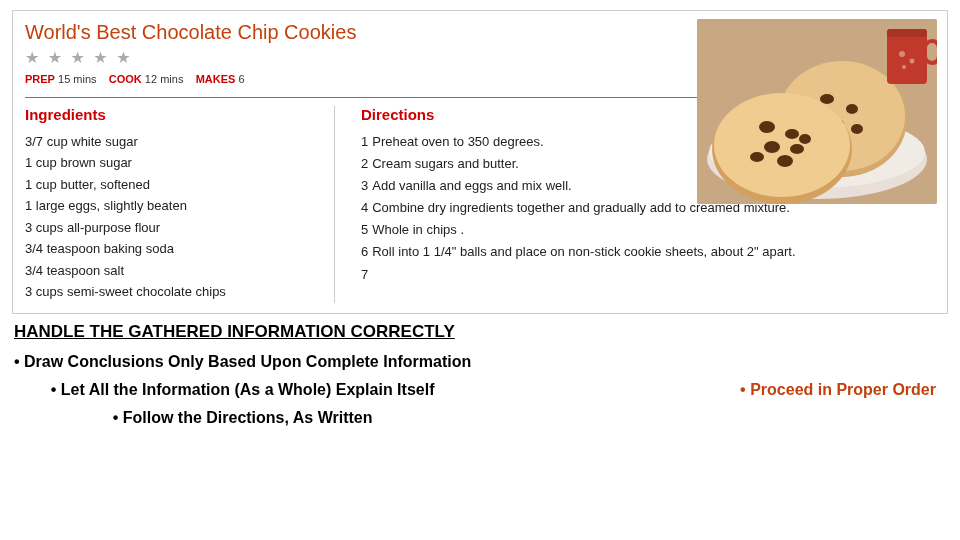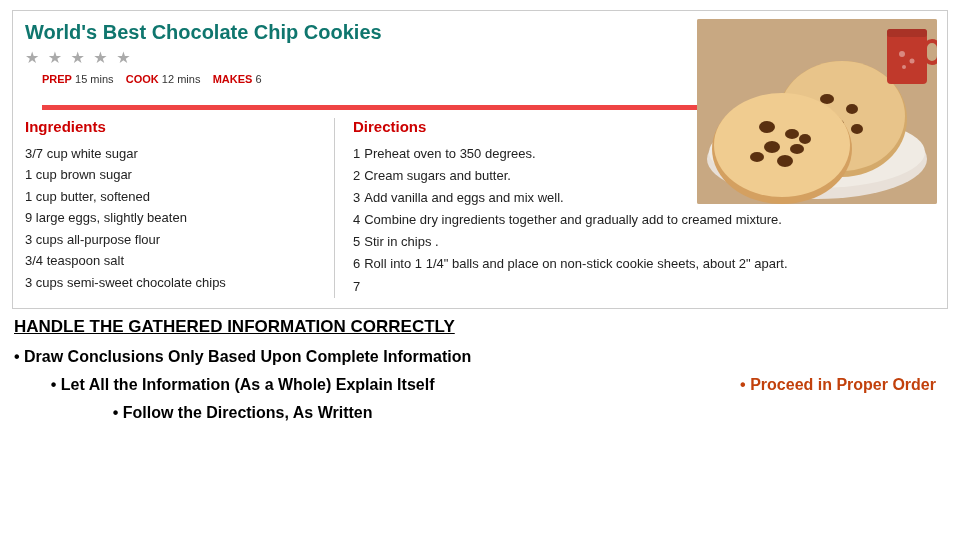--- a/index.html
+++ b/index.html
@@ -23,44 +23,43 @@
       background: #fff;
       border: 1px solid #ccc;
       margin: 10px 12px 0 12px;
       padding: 10px 12px 10px 12px;
       position: relative;
       flex-shrink: 0;
     }
 
     .recipe-title {
       font-size: 20px;
-      font-weight: bold;
-      color: #0f766e;
+      font-weight: normal;
+      color: #c2410c;
       margin-bottom: 4px;
     }
 
     .stars {
       color: #aaa;
       font-size: 16px;
       margin-bottom: 6px;
       letter-spacing: 2px;
     }
 
     .meta-bar {
       font-size: 11px;
       color: #333;
       margin-bottom: 8px;
-      border-bottom: 5px solid #ef4444;
-      padding-bottom: 20px;
-      margin-left: 17px;
+      border-bottom: 1px solid #ef4444;
+      padding-bottom: 12px;
     }
 
     .recipe-body {
       display: flex;
-      gap: 0;
+      gap: 8px;
     }
 
     .ingredients-col {
       width: 310px;
       flex-shrink: 0;
       padding-right: 12px;
       border-right: 1px solid #ccc;
     }
 
     .directions-col {
@@ -178,22 +177,23 @@
   </div>
 
     <div class="recipe-body">
 
       <div class="ingredients-col">
         <div class="section-heading">Ingredients</div>
         <ul class="ingredient-list">
           <li>3/7 cup white sugar</li>
           <li>1 cup brown sugar</li>
           <li>1 cup butter, softened</li>
-          <li>9 large eggs, slightly beaten</li>
+          <li>1 large eggs, slightly beaten</li>
           <li>3 cups all-purpose flour</li>
+          <li>3/4 teaspoon baking soda</li>
           <li>3/4 teaspoon salt</li>
           <li>3 cups semi-sweet chocolate chips</li>
         </ul>
       </div>
 
       <div class="directions-col">
         <div class="section-heading">Directions</div>
         <ol class="direction-list">
           <li>
               <span class="step-num">1</span>
@@ -206,21 +206,21 @@
           <li>
               <span class="step-num">3</span>
               <span>Add vanilla and eggs and mix well.</span>
             </li>
           <li>
               <span class="step-num">4</span>
               <span>Combine dry ingredients together and gradually add to creamed mixture.</span>
             </li>
           <li>
               <span class="step-num">5</span>
-              <span>Stir in chips .</span>
+              <span>Whole in chips .</span>
             </li>
           <li>
               <span class="step-num">6</span>
               <span>Roll into 1 1/4" balls and place on non-stick cookie sheets, about 2" apart.</span>
             </li>
           <li>
               <span class="step-num">7</span>
             </li>
         </ol>
       </div>

